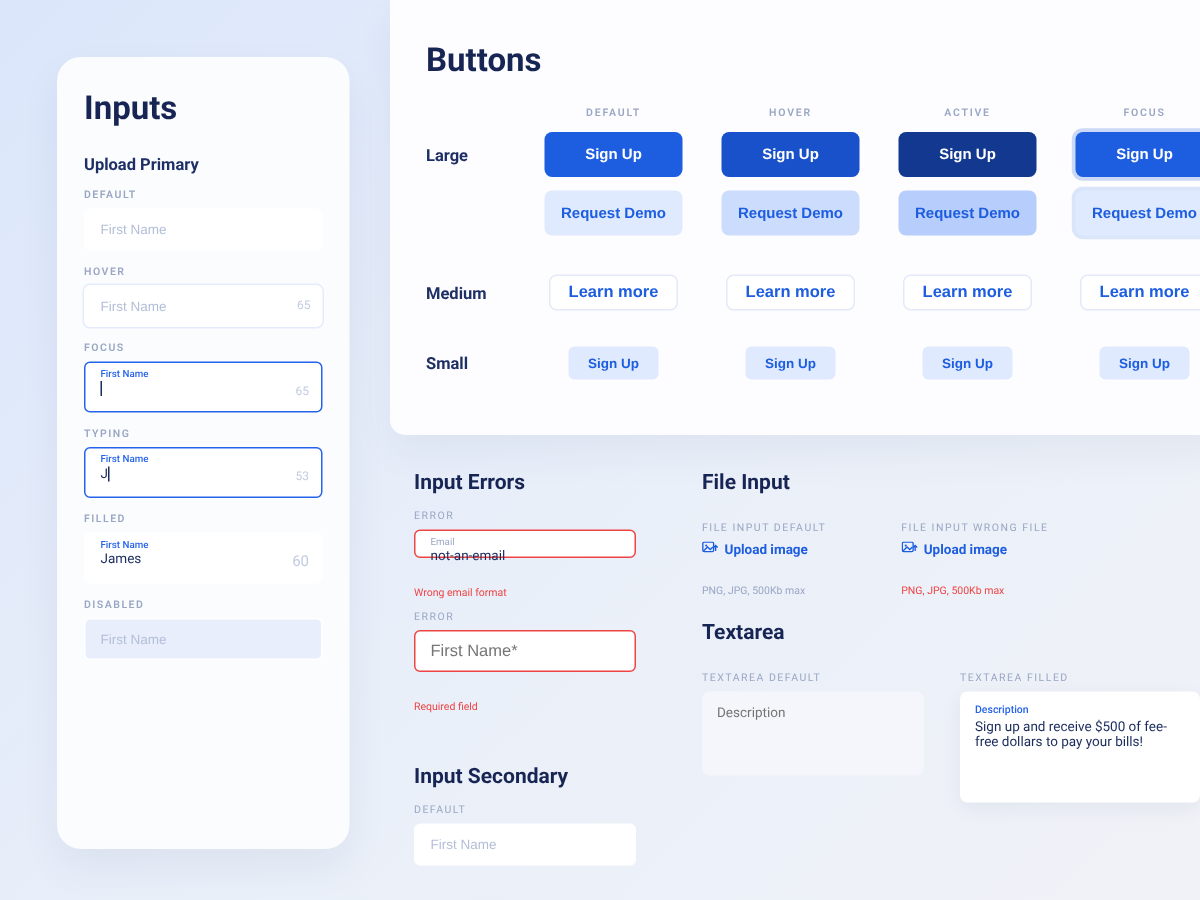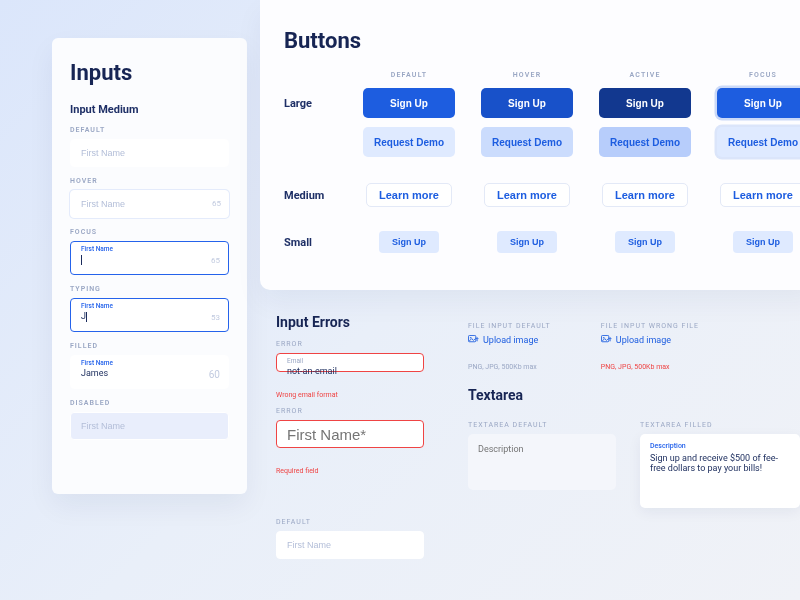--- a/index.html
+++ b/index.html
@@ -7,24 +7,24 @@
   body {
     font-family: -apple-system, BlinkMacSystemFont, "Segoe UI", Roboto, Helvetica, Arial, sans-serif;
     background: linear-gradient(135deg, #dbe6fb 0%, #e9eff9 50%, #f0f2f7 100%);
     color: #1a2b5c;
     position: relative;
   }
 
   
   .card-inputs {
     position: absolute;
-    left: 52px; top: 38px;
-    width: 195px; height: 456px;
+    left: 38px; top: 38px;
+    width: 195px; height: 528px;
     background: #fbfcfe;
-    border-radius: 6px;
+    border-radius: 16px;
     padding: 22px 18px 18px 18px;
     box-shadow: 0 12px 28px rgba(20,40,90,0.06);
   }
   .card-inputs h1 {
     font-size: 22px; font-weight: 700; color: #172554; margin-bottom: 18px;
   }
   .card-inputs h2 {
     font-size: 11px; font-weight: 700; color: #1e2f66; margin-bottom: 10px;
   }
   .state-label {
@@ -161,26 +161,26 @@
     padding: 12px 8px 2px 10px; font-size: 9px; color: #1a2b5c;
   }
   .inp-error .float-label {
     position: absolute; top: 3px; left: 10px;
     font-size: 6.5px; color: #9aa7c4;
   }
   .err-msg { font-size: 7px; color: #ef4444; margin-top: 19px; }
   .inp-error-ph {
     width: 148px; height: 28px; background: #fff;
     border: 1.2px solid #ef4444; border-radius: 4px;
-    padding: 0 10px; font-size: 15px; color: #b3bed8;
+    padding: 0 10px; font-size: 11px; color: #b3bed8;
   }
 
   .col-file { position: absolute; left: 192px; top: 0; width: 310px; }
   .file-row { display: flex; gap: 50px; }
-  .file-item .link { font-size: 9px; color: #1d5de0; font-weight: 400; cursor: pointer; }
+  .file-item .link { font-size: 9px; color: #1d5de0; font-weight: 700; cursor: pointer; }
   .file-item .hint { font-size: 7px; color: #9aa7c4; margin-top: 18px; }
   .file-item .hint.err { color: #ef4444; }
   .file-icon {
     display: inline-block; width: 11px; height: 9px; margin-right: 4px;
     vertical-align: -1px;
   }
 
   .ta-row { display: flex; gap: 24px; margin-top: 4px; }
   .ta-col { width: 148px; }
   .ta {
@@ -202,21 +202,21 @@
     width: 148px; height: 28px; background: #fff; border: 1px solid #fff;
     border-radius: 4px; padding: 0 10px; font-size: 9px;
   }
   .inp-sec::placeholder { color: #b3bed8; }
 </style>
 </head>
 <body>
 
 <div class="card-inputs">
   <h1>Inputs</h1>
-  <h2>Input Medium</h2>
+  <h2>Upload Primary</h2>
 
   <div class="state-label">DEFAULT</div>
   <div class="inp-wrap">
     <input class="inp" placeholder="First Name" style="">
   </div>
 
   <div class="state-label">HOVER</div>
   <div class="inp-wrap">
     <input class="inp hover" placeholder="First Name" style="">
     <span class="inp-count">65</span>
@@ -339,25 +339,27 @@
       <span>not-an-email</span>
     </div>
     <div class="err-msg">Wrong email format</div>
 
     <div class="sub">ERROR</div>
     <input class="inp-error-ph" placeholder="First Name*" style="">
     <div class="err-msg">Required field</div>
   </div>
 
   <div class="sec-secondary">
+    <h2>Input Secondary</h2>
     <div class="sub">DEFAULT</div>
     <input class="inp-sec" placeholder="First Name" style="">
   </div>
 
   <div class="col-file">
+    <h2>File Input</h2>
     <div class="file-row">
       <div class="file-item">
         <div class="sub">FILE INPUT DEFAULT</div>
         <div class="link">
           <svg class="file-icon" viewBox="0 0 12 10">
               <rect x="0.5" y="0.5" width="8" height="7" rx="1" fill="none" stroke="#1d5de0" stroke-width="1"></rect>
               <circle cx="3" cy="3" r="0.8" fill="#1d5de0"></circle>
               <path d="M1 7 L4 4 L6 6 L8 4" fill="none" stroke="#1d5de0" stroke-width="1"></path>
               <path d="M10 3 L10 7 M8.5 4.5 L10 3 L11.5 4.5" fill="none" stroke="#1d5de0" stroke-width="1"></path>
             </svg><span>Upload image</span>

